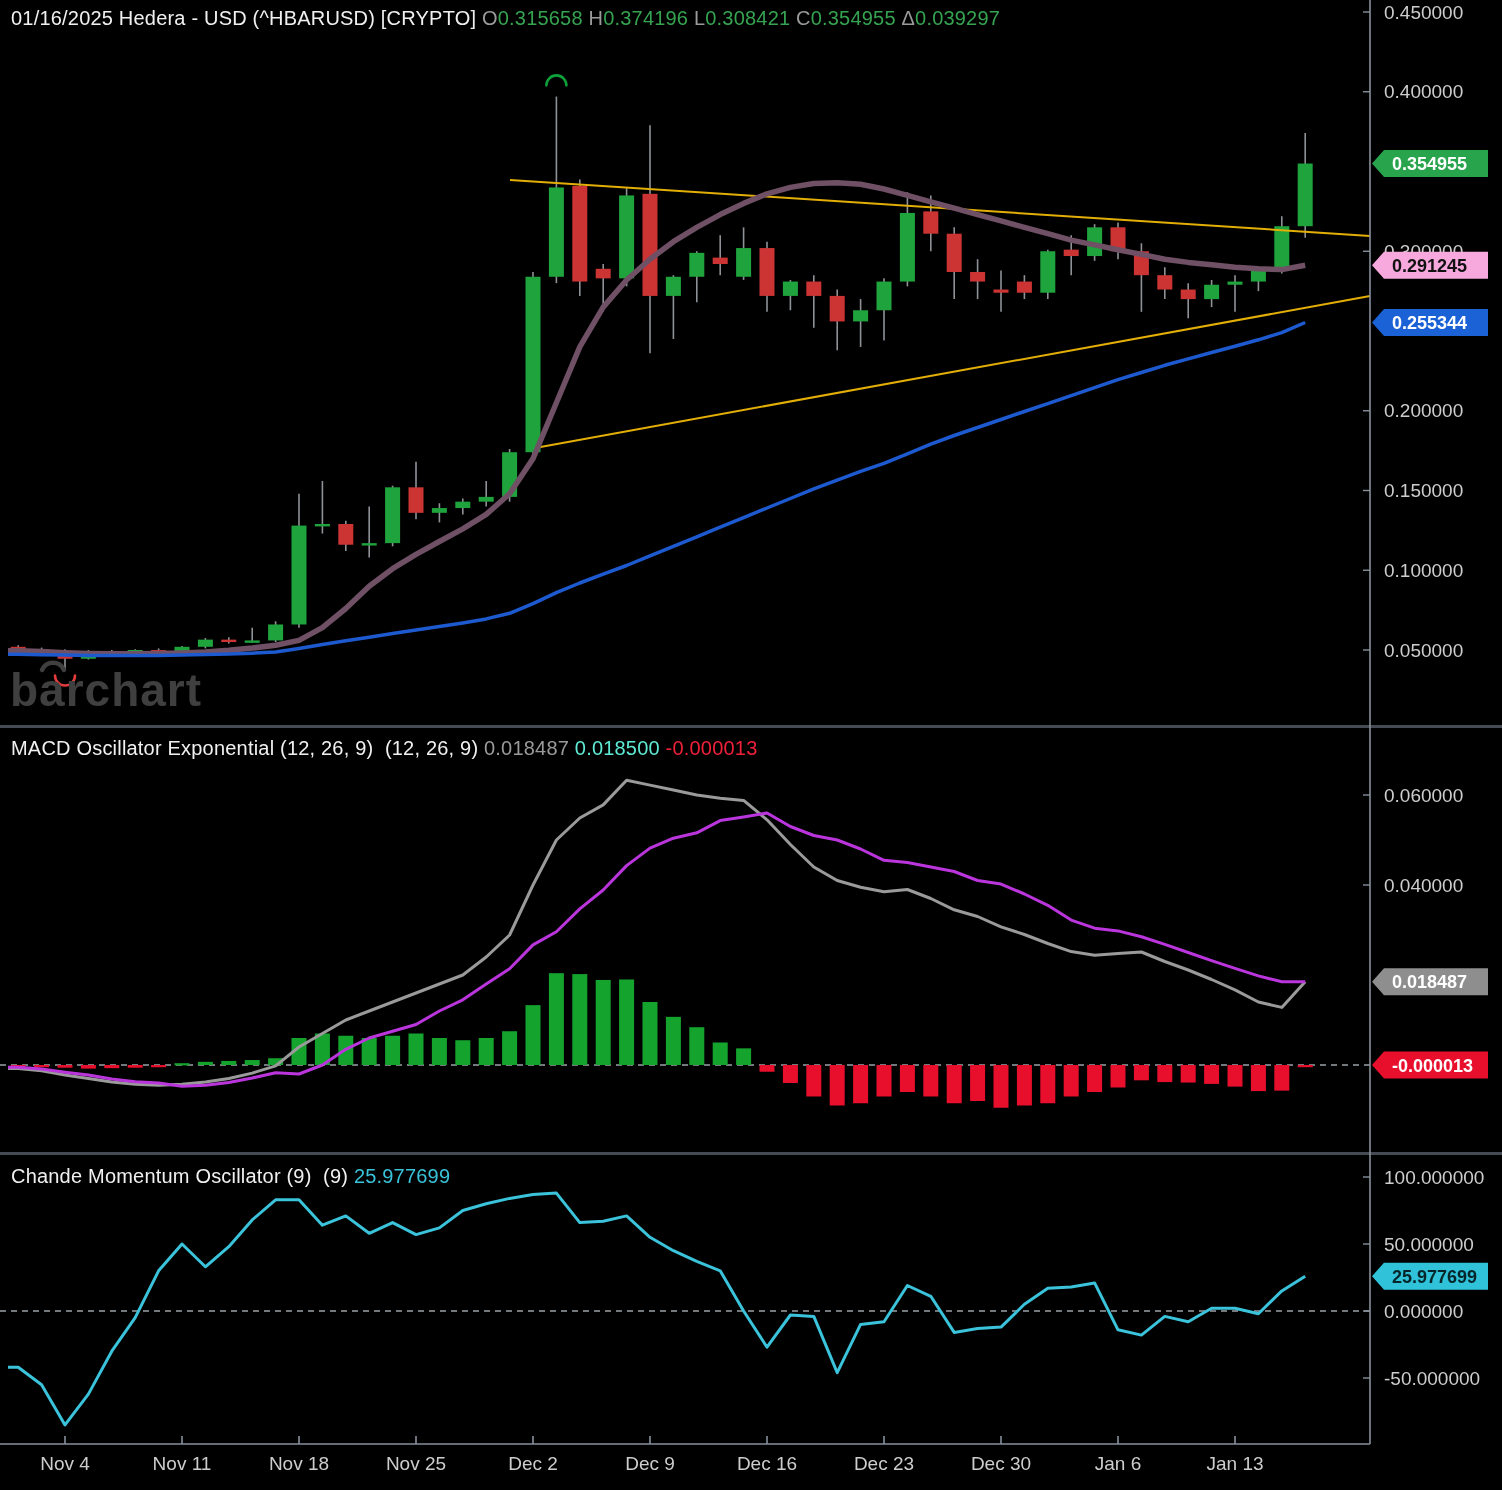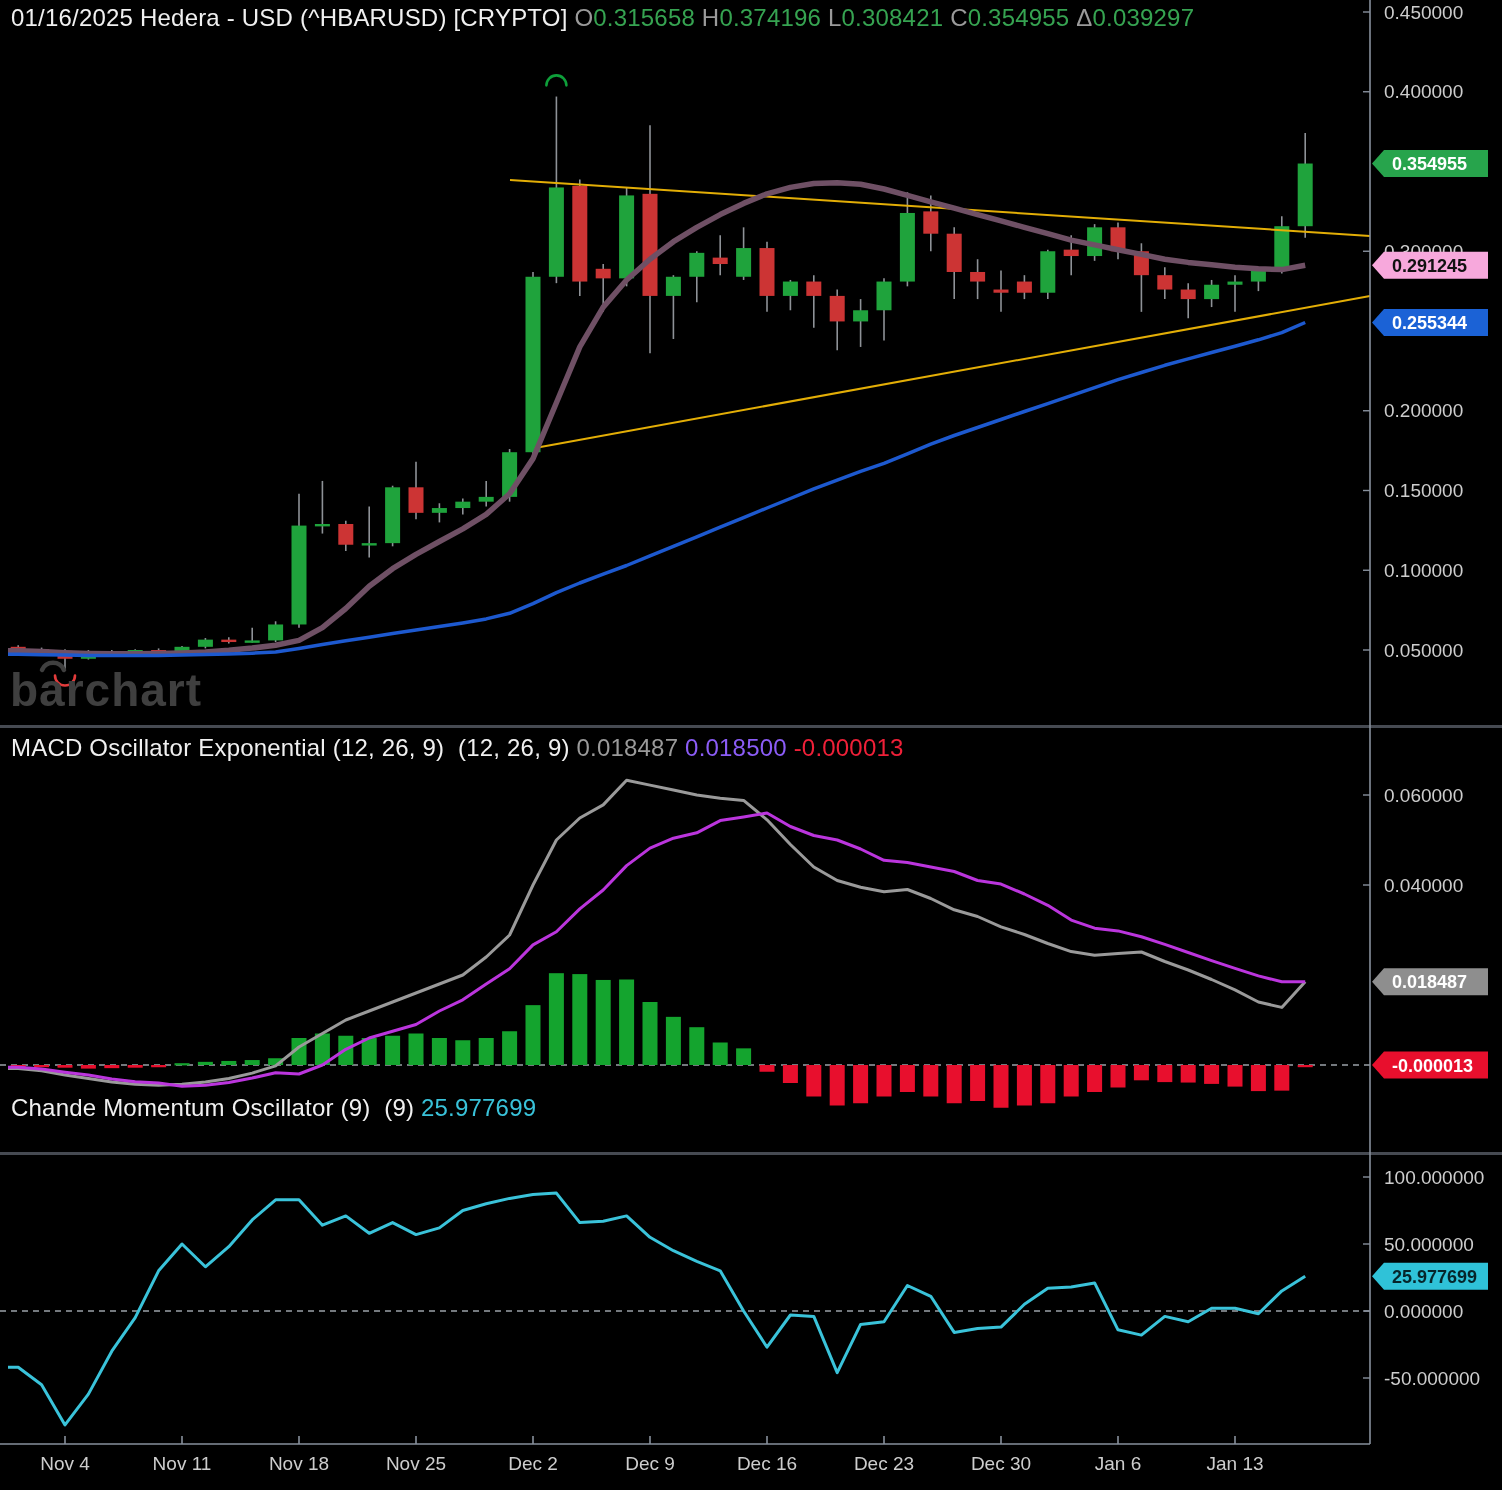--- a/index.html
+++ b/index.html
@@ -1,25 +1,25 @@
 <!DOCTYPE html>
 <html><head>
 <meta charset="utf-8">
 <style>
   html,body{margin:0;padding:0;background:#000;}
   .stage{position:relative;width:1502px;height:1490px;background:#000;overflow:hidden;
          font-family:"Liberation Sans",sans-serif;}
   svg{position:absolute;left:0;top:0;}
-  .hdr{position:absolute;left:11px;white-space:pre;font-size:24px;line-height:26px;letter-spacing:.2px;}
+  .hdr{position:absolute;left:11px;white-space:pre;font-size:20px;line-height:26px;letter-spacing:.2px;}
   .hdr .white{color:#f0f0f0}
   .hdr .gray{color:#9a9a9a}
   .hdr .green{color:#36a351}
   .hdr .pink{color:#f193d9}
   .hdr .blue{color:#3d7ef2}
-  .hdr .purple{color:#8b5cf6}
+  .hdr .purple{color:#5eead4}
   .hdr .red{color:#ef2038}
   .hdr .cyan{color:#39c2d9}
 </style>
 </head>
 <body>
 
 <div class="stage">
   <svg id="chart" width="1502" height="1490" viewBox="0 0 1502 1490">
     <g id="g-price">
         <line x1="18.200000000000003" y1="645.215" x2="18.200000000000003" y2="650.7975" stroke="#8e9297" stroke-width="1.6"></line>
@@ -286,14 +286,14 @@
           <text x="1392" y="1071.5585" font-size="18" font-weight="bold" fill="#ffffff">-0.000013</text>
         </g>
         <g>
           <polygon points="1372,1276.18988334 1384,1262.68988334 1488,1262.68988334 1488,1289.68988334 1384,1289.68988334" fill="#2fc2d8"></polygon>
           <text x="1392" y="1282.68988334" font-size="18" font-weight="bold" fill="#06262b">25.977699</text>
         </g>
       </g>
   </svg>
   <div class="hdr" style="top:5px" id="hdr1"><span class="white">01/16/2025 </span><span class="white">Hedera - USD (^HBARUSD) [CRYPTO] </span><span class="gray">O</span><span class="green">0.315658 </span><span class="gray">H</span><span class="green">0.374196 </span><span class="gray">L</span><span class="green">0.308421 </span><span class="gray">C</span><span class="green">0.354955 </span><span class="gray">Δ</span><span class="green">0.039297</span></div>
   <div class="hdr" style="top:735px" id="hdr3"><span class="white">MACD Oscillator Exponential (12, 26, 9)  </span><span class="white">(12, 26, 9) </span><span class="gray">0.018487 </span><span class="purple">0.018500 </span><span class="red">-0.000013</span></div>
-  <div class="hdr" style="top:1095px" id="hdr4"><span class="white">Chande Momentum Oscillator (9)  </span><span class="white">(9) </span><span class="cyan">25.977699</span></div>
+  <div class="hdr" style="top:1163px" id="hdr4"><span class="white">Chande Momentum Oscillator (9)  </span><span class="white">(9) </span><span class="cyan">25.977699</span></div>
 </div>
 
 </body></html>

